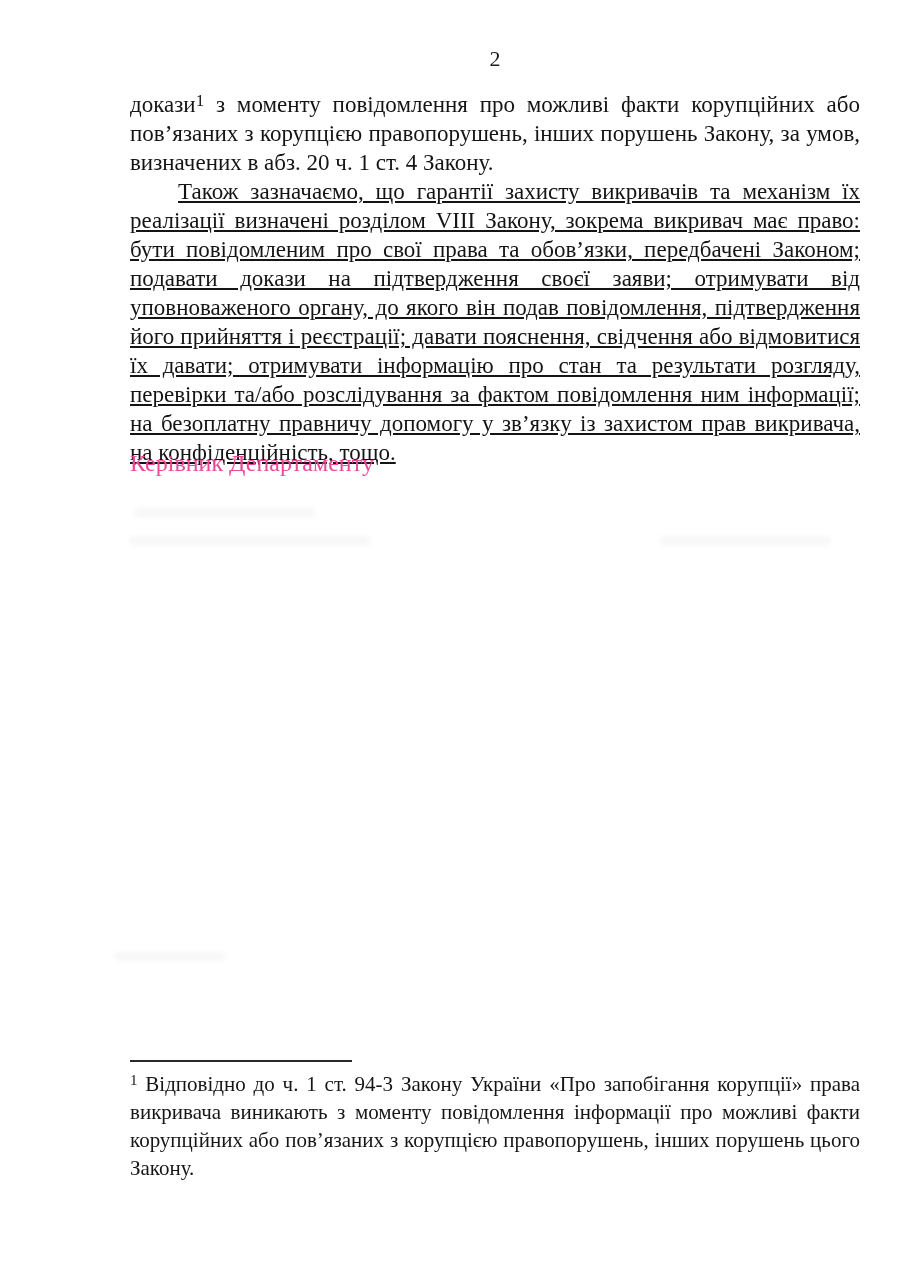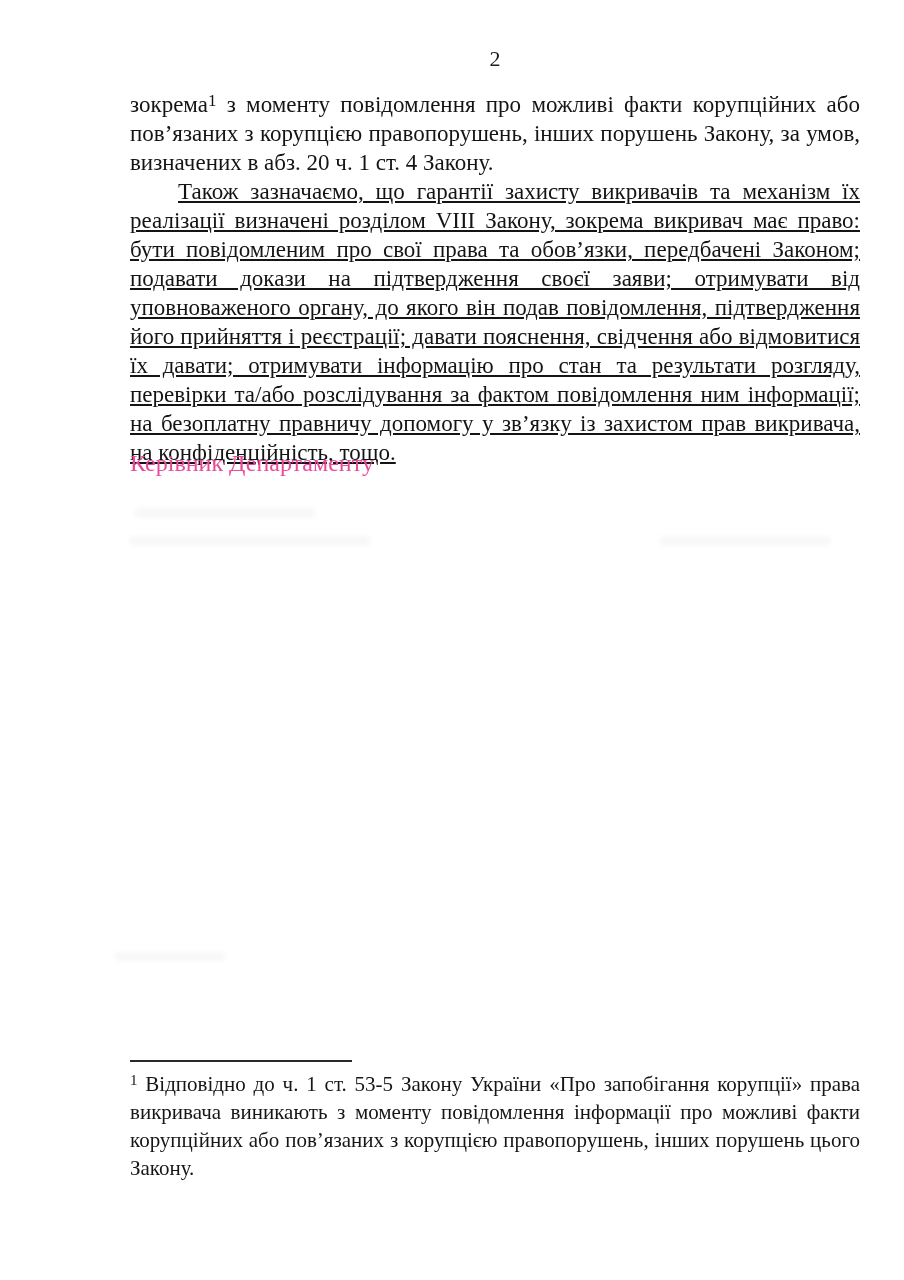--- a/index.html
+++ b/index.html
@@ -92,29 +92,29 @@
   }
 </style>
 </head>
 <body>
 
 <div class="page">
 
   <div class="page-number">2</div>
 
   <div class="body-text">
-    <p><span>зокрема</span><sup>1</sup><span> з моменту повідомлення про можливі факти корупційних або пов’язаних з корупцією правопорушень, інших порушень Закону, за умов, визначених в абз. 20 ч. 1 ст. 4 Закону.</span></p>
+    <p><span>докази</span><sup>1</sup><span> з моменту повідомлення про можливі факти корупційних або пов’язаних з корупцією правопорушень, інших порушень Закону, за умов, визначених в абз. 20 ч. 1 ст. 4 Закону.</span></p>
     <p class="indented">Також зазначаємо, що гарантії захисту викривачів та механізм їх реалізації визначені розділом VIII Закону, зокрема викривач має право: бути повідомленим про свої права та обов’язки, передбачені Законом; подавати докази на підтвердження своєї заяви; отримувати від уповноваженого органу, до якого він подав повідомлення, підтвердження його прийняття і реєстрації; давати пояснення, свідчення або відмовитися їх давати; отримувати інформацію про стан та результати розгляду, перевірки та/або розслідування за фактом повідомлення ним інформації; на безоплатну правничу допомогу у зв’язку із захистом прав викривача, на конфіденційність, тощо.</p>
   </div>
 
   <div class="signature-title">Керівник Департаменту</div>
 
   <div class="ghost g1"></div>
   <div class="ghost g2"></div>
   <div class="ghost g3"></div>
   <div class="ghost g4"></div>
 
   <div class="footnote">
     <div class="footnote-rule"></div>
-    <p class="footnote-text"><sup>1</sup><span> Відповідно до ч. 1 ст. 53-5 Закону України «Про запобігання корупції» права викривача виникають з моменту повідомлення інформації про можливі факти корупційних або пов’язаних з корупцією правопорушень, інших порушень цього Закону.</span></p>
+    <p class="footnote-text"><sup>1</sup><span> Відповідно до ч. 1 ст. 94-3 Закону України «Про запобігання корупції» права викривача виникають з моменту повідомлення інформації про можливі факти корупційних або пов’язаних з корупцією правопорушень, інших порушень цього Закону.</span></p>
   </div>
 
 </div>
 
 </body></html>

